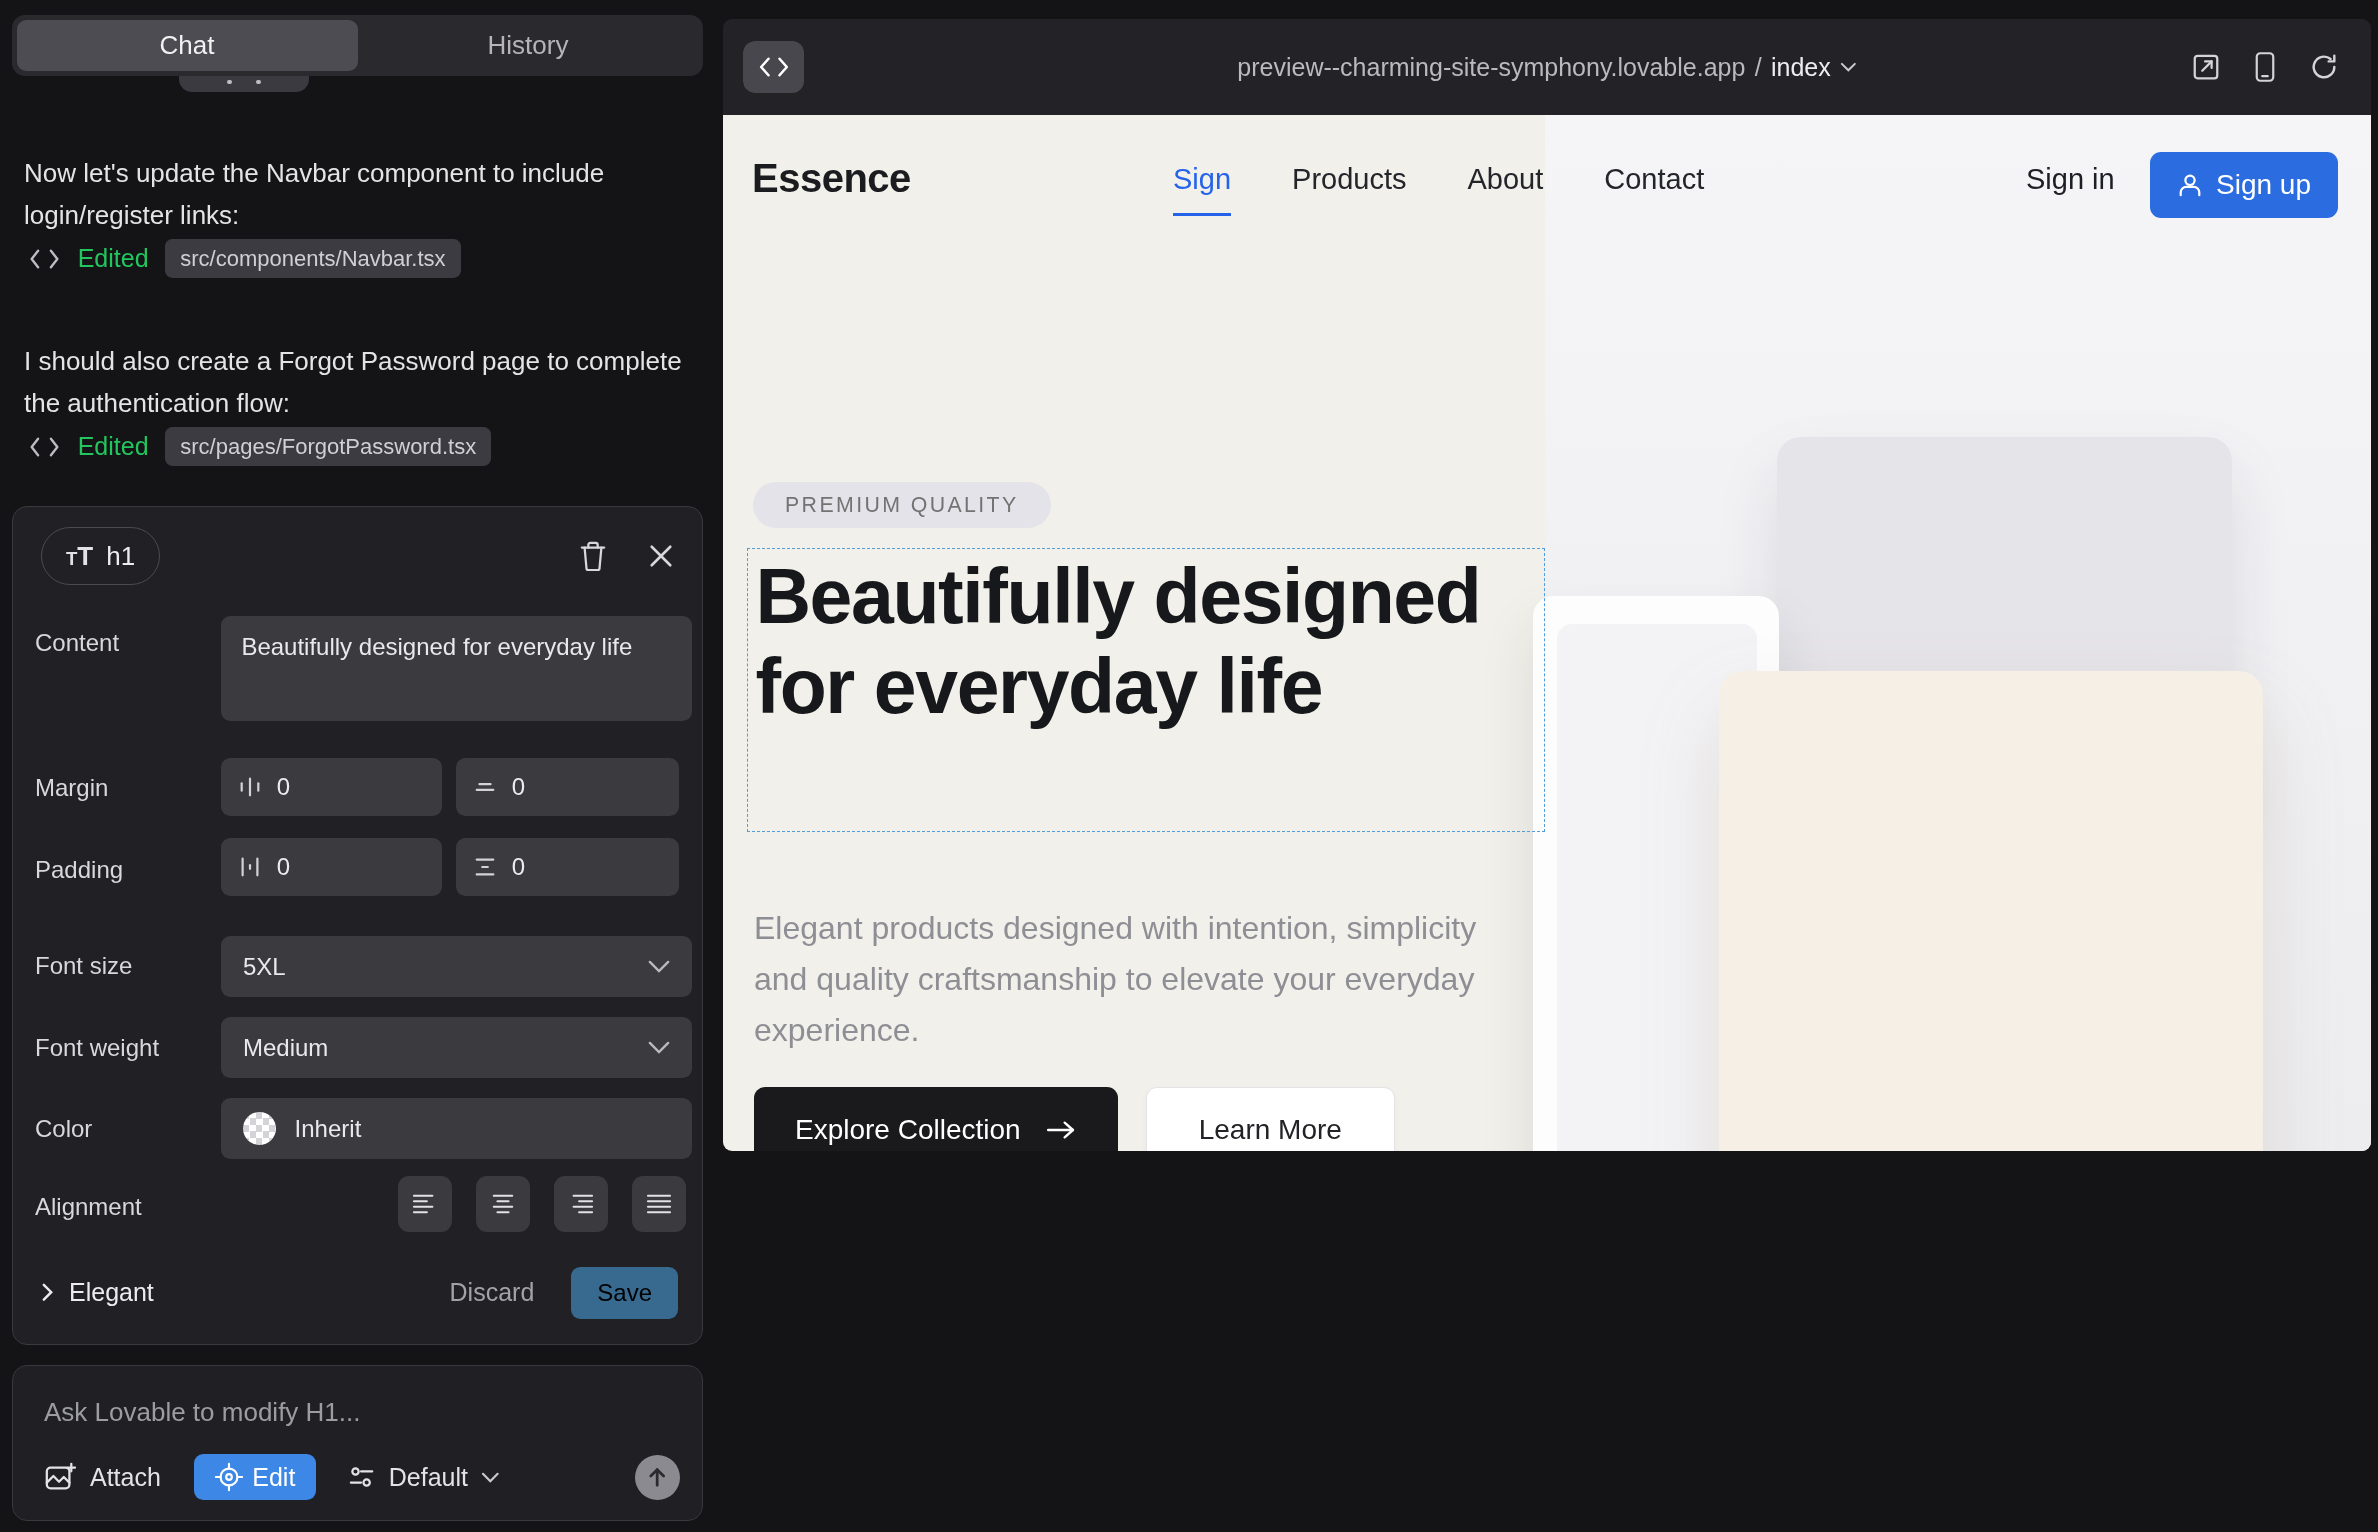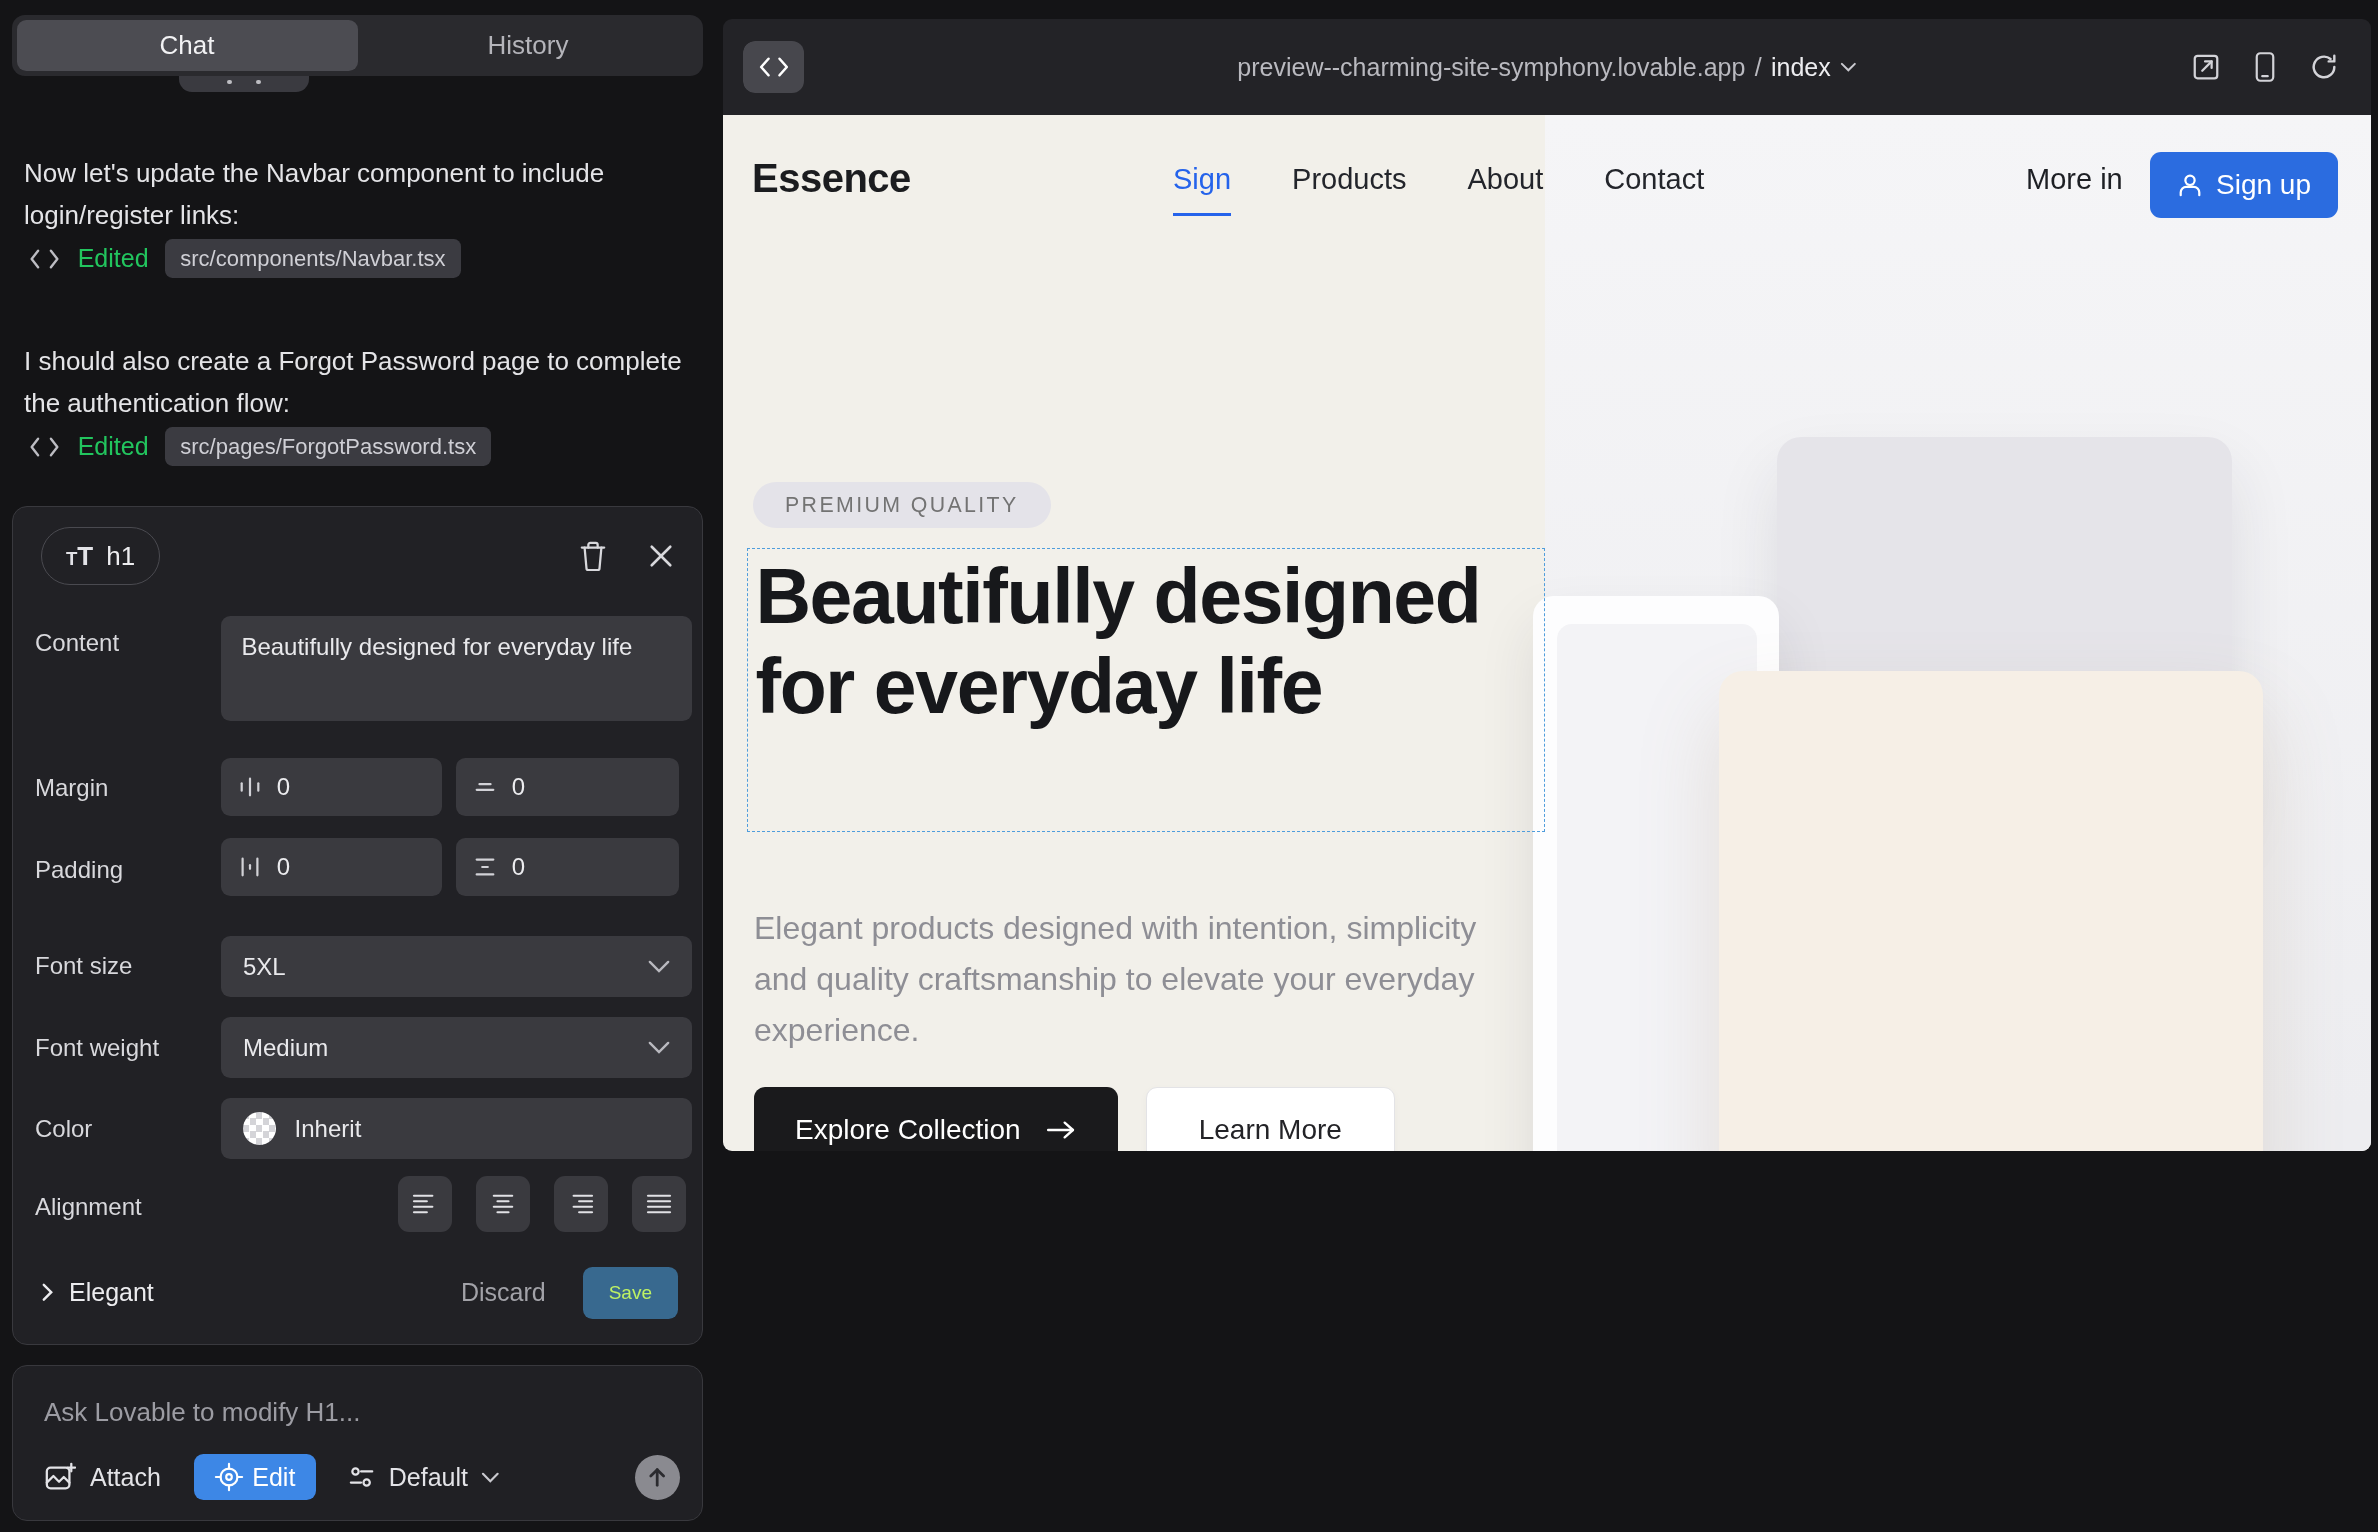--- a/index.html
+++ b/index.html
@@ -43,21 +43,21 @@
   .select-field{left:208px;width:471px;height:61px;padding:0 22px;justify-content:space-between;}
   .chev{color:#b9b9bf;display:flex;align-items:center;}
   .checker{width:33px;height:33px;border-radius:50%;margin-right:18.6px;flex:0 0 auto;
     background:
       repeating-conic-gradient(#ffffff 0% 25%, #d4d4d8 0% 50%) 0 0/13px 13px;}
   .align-group{position:absolute;right:16px;top:669px;display:flex;gap:24px;}
   .align-btn{width:54px;height:56px;background:#3a3a3f;border-radius:11px;display:flex;align-items:center;justify-content:center;color:#e2e2e6;cursor:pointer;}
   .insp-footer{position:absolute;left:28px;right:24px;top:758px;height:55px;display:flex;align-items:center;}
   .advanced{display:flex;align-items:center;gap:15px;color:#ececef;font-size:25px;cursor:pointer;}
   .discard{margin-left:auto;color:#a2a2a8;font-size:25px;margin-right:37px;cursor:pointer;}
-  .save-btn{background:#38698f;color:#bef264;font-size:19px;border:none;border-radius:9.3px;height:52px;padding:0 26px;cursor:pointer;}
+  .save-btn{background:#38698f;color:#000000;font-size:24px;border:none;border-radius:9.3px;height:52px;padding:0 26px;cursor:pointer;}
 
   
   .composer{position:absolute;left:12px;top:1365px;width:691px;height:156px;background:#202024;
     border:0.9px solid #38383d;border-radius:15px;box-sizing:border-box;}
   .composer .placeholder{position:absolute;left:31px;top:31px;font-size:26px;color:#9c9ca3;}
   .composer-row{position:absolute;left:31px;right:22px;bottom:18.6px;height:48px;display:flex;align-items:center;}
   .attach{display:flex;align-items:center;gap:14px;color:#e3e3e7;font-size:25px;cursor:pointer;}
   .edit-pill{margin-left:33px;background:#3d87e6;color:#fff;border-radius:9.3px;height:46px;display:flex;align-items:center;gap:8px;
     padding:0 20.4px;font-size:25px;cursor:pointer;}
   .mode-select{margin-left:32px;display:flex;align-items:center;gap:13px;color:#e3e3e7;font-size:25px;cursor:pointer;}
@@ -395,21 +395,21 @@
       <div class="bottom-white"></div>
 
       <nav class="site-nav">
         <span class="logo">Essence</span>
         <div class="nav-links">
           <span class="nav-link active">Sign</span>
           <span class="nav-link">Products</span>
           <span class="nav-link">About</span>
           <span class="nav-link">Contact</span>
         </div>
-        <span class="signin">More in</span>
+        <span class="signin">Sign in</span>
         <button class="signup">
           <svg width="26" height="26" viewBox="0 0 28 28" fill="none" stroke="#ffffff" stroke-width="2.4" stroke-linecap="round">
             <circle cx="14" cy="9" r="5"></circle>
               <path d="M4 25 v-3 a6 6 0 0 1 6-6 h8 a6 6 0 0 1 6 6 v3"></path>
           </svg>
           <span>Sign up</span>
         </button>
       </nav>
 
       <div class="quality-badge">PREMIUM QUALITY</div>

